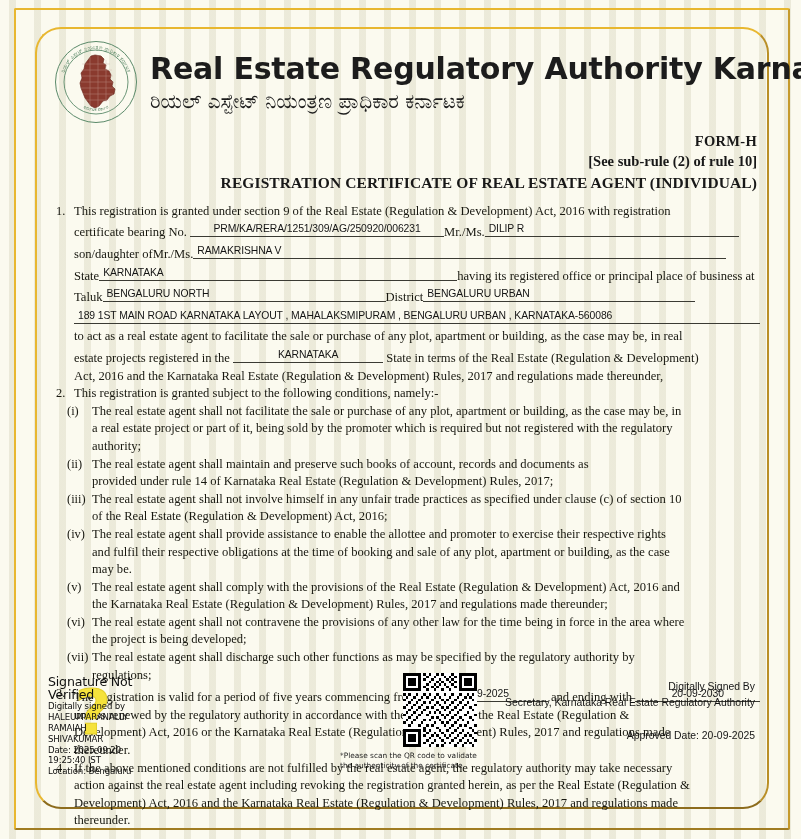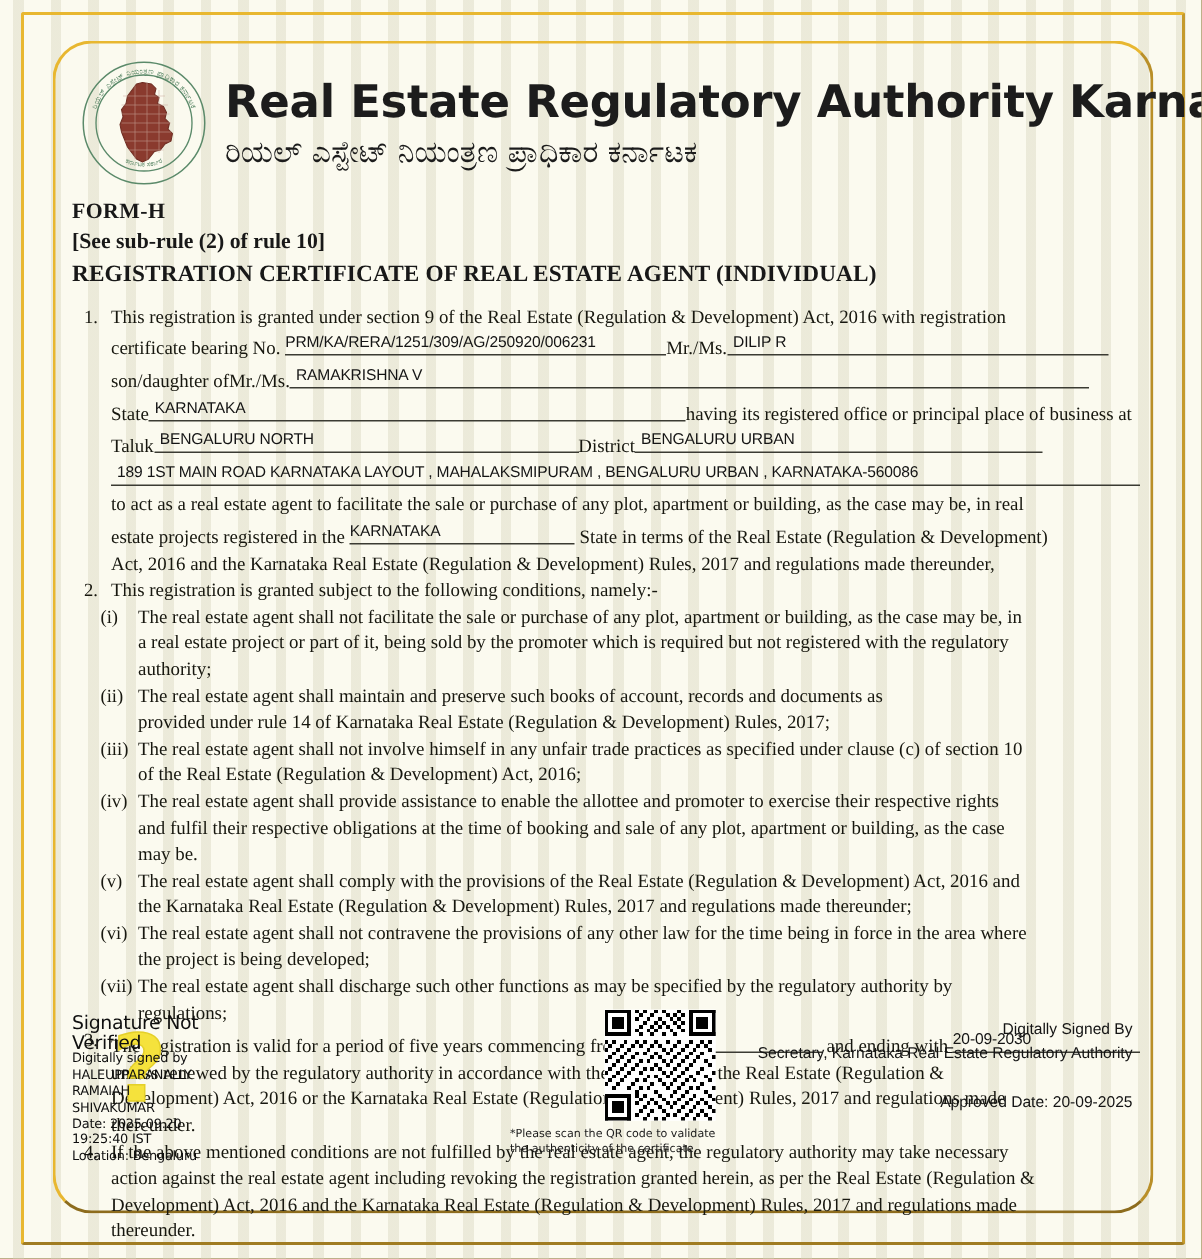--- a/index.html
+++ b/index.html
@@ -92,21 +92,21 @@
     font-family: "DejaVu Sans", sans-serif;
     font-size: 20px;
     color: #1c1c1c;
     line-height: 1.3;
     white-space: nowrap;
     margin-top: 1px;
   }
 
   
   .titles {
-    text-align: left;
+    text-align: right;
     margin-top: 8px;
     color: #181818;
   }
   .form-title {
     font-size: 14.5px;
     font-weight: bold;
     letter-spacing: 0.3px;
     line-height: 1.35;
   }
   .subrule {
@@ -152,20 +152,21 @@
     box-sizing: border-box;
     padding-left: 19px;
     font-size: 12.4px;
   }
   .sc-body { flex: 1 1 auto; }
 
   .fill-line {
     display: inline-block;
     border-bottom: 1px solid #3b3b33;
     vertical-align: baseline;
+    text-align: center;
     font-family: "Liberation Sans", sans-serif;
     font-size: 10.4px;
     letter-spacing: -0.1px;
     color: #141414;
     line-height: 15px;
     position: relative;
     top: 1px;
     white-space: nowrap;
     overflow: hidden;
   }

